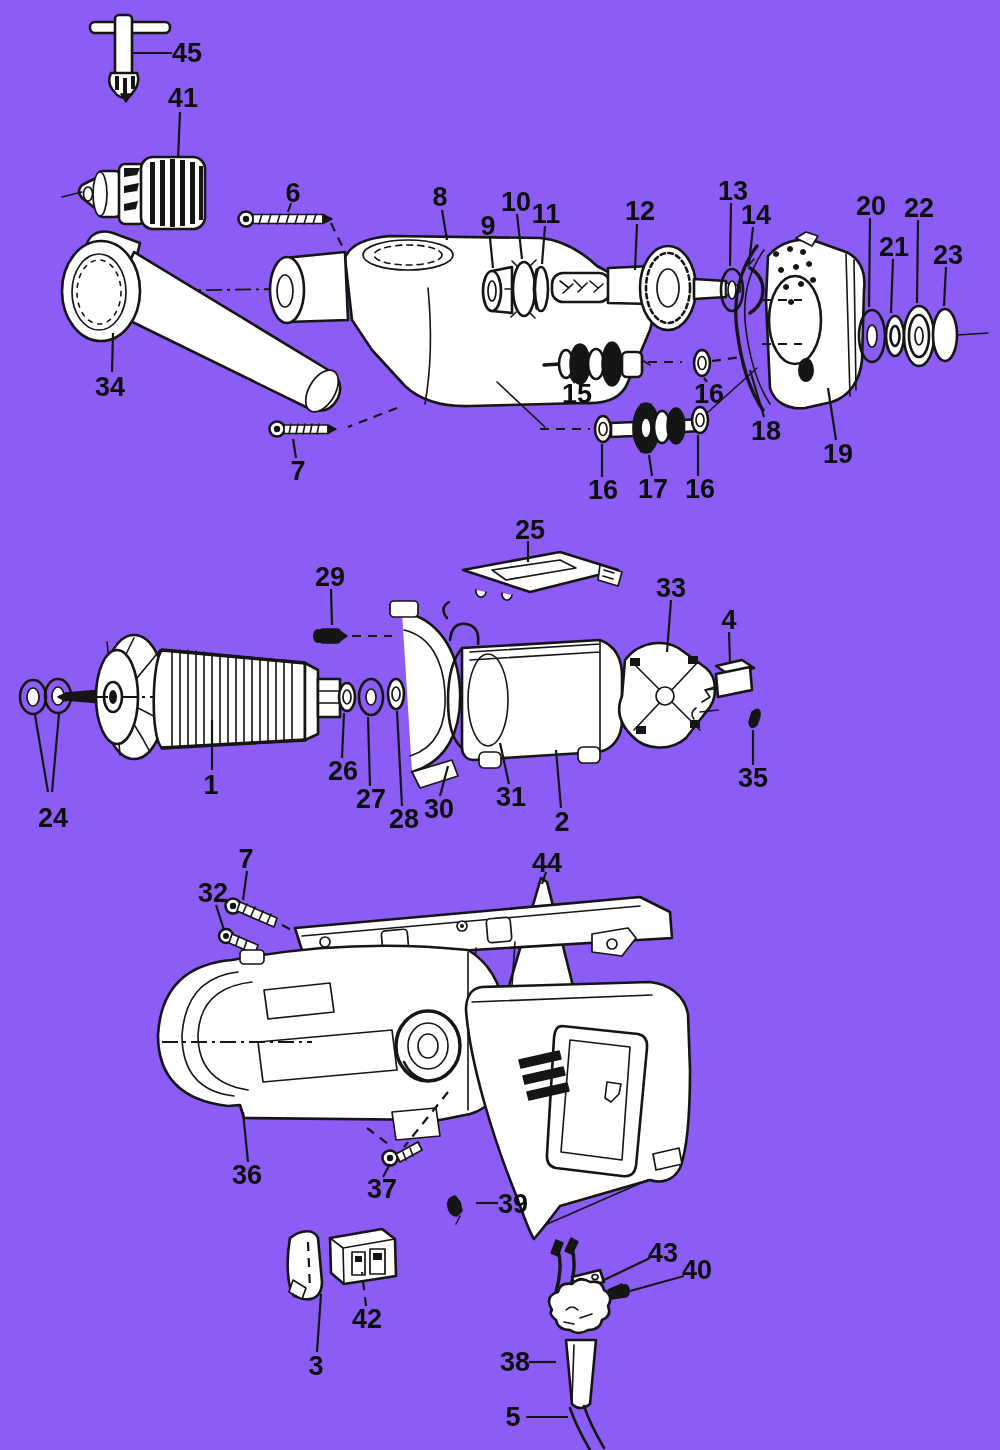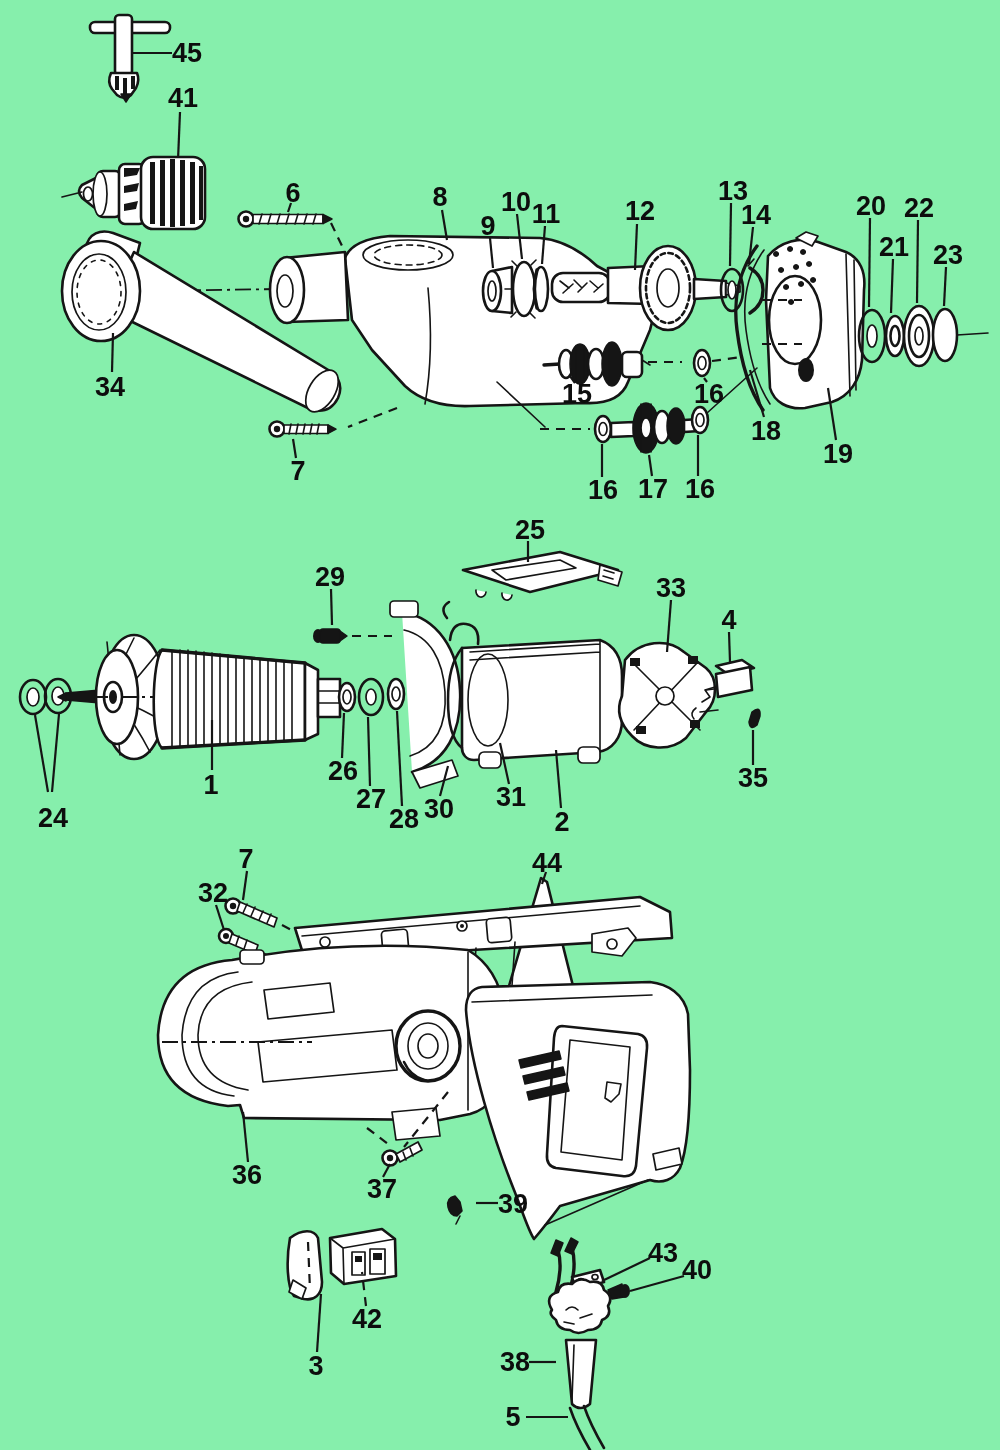--- a/index.html
+++ b/index.html
@@ -1,16 +1,16 @@
 <!DOCTYPE html>
 <html><head>
 <meta charset="utf-8">
 <style>
   html,body{margin:0;padding:0;background:#ffffff;}
-  .page{width:1000px;height:1450px;position:relative;background:#86efac;overflow:hidden;}
+  .page{width:1000px;height:1450px;position:relative;background:#8b5cf6;overflow:hidden;}
   svg{display:block;}
   .s  {fill:none;stroke:#151515;stroke-width:2.6;stroke-linecap:round;stroke-linejoin:round;}
   .s1 {fill:none;stroke:#151515;stroke-width:1.6;stroke-linecap:round;stroke-linejoin:round;}
   .s3 {fill:none;stroke:#151515;stroke-width:3.4;stroke-linecap:round;stroke-linejoin:round;}
   .sf {fill:#ffffff;stroke:#151515;stroke-width:2.6;stroke-linecap:round;stroke-linejoin:round;}
   .sf1{fill:#ffffff;stroke:#151515;stroke-width:1.7;stroke-linecap:round;stroke-linejoin:round;}
   .k  {fill:#151515;stroke:none;}
   .kf {fill:#151515;stroke:#151515;stroke-width:1.5;stroke-linejoin:round;}
   .d  {fill:none;stroke:#151515;stroke-width:2.2;stroke-dasharray:9 7;}
   .dd {fill:none;stroke:#151515;stroke-width:1.8;stroke-dasharray:16 5 3 5;}

